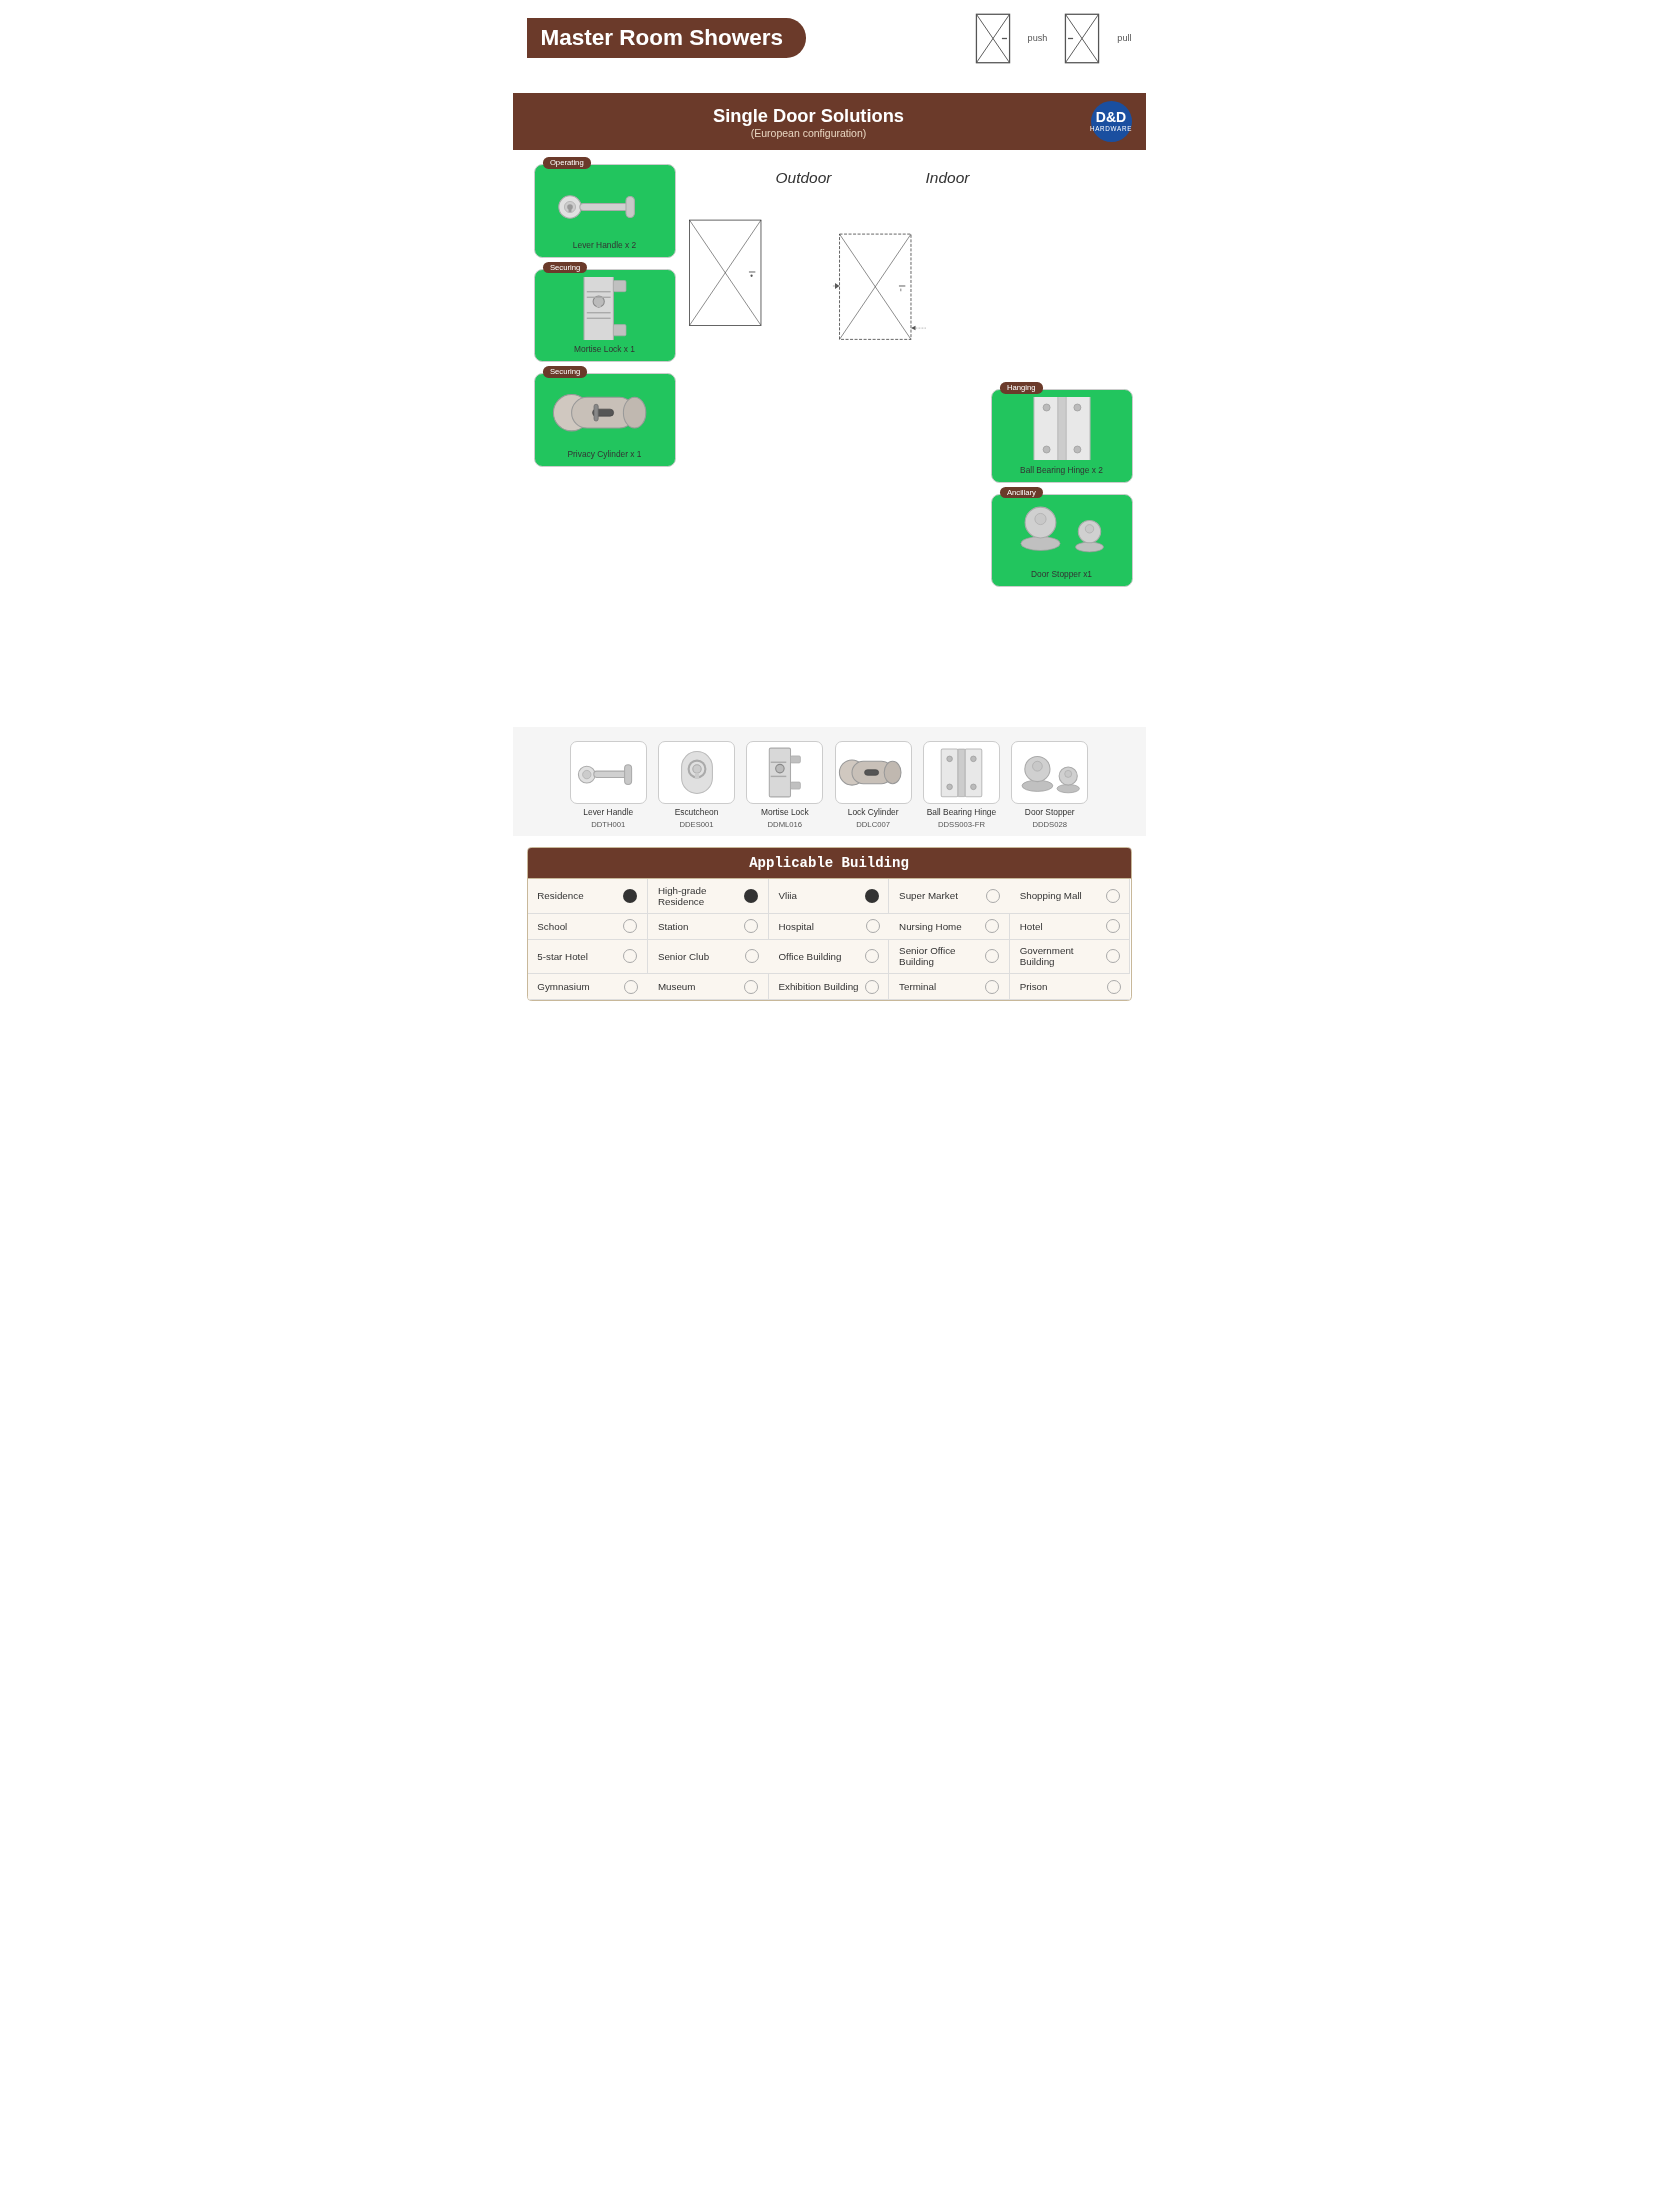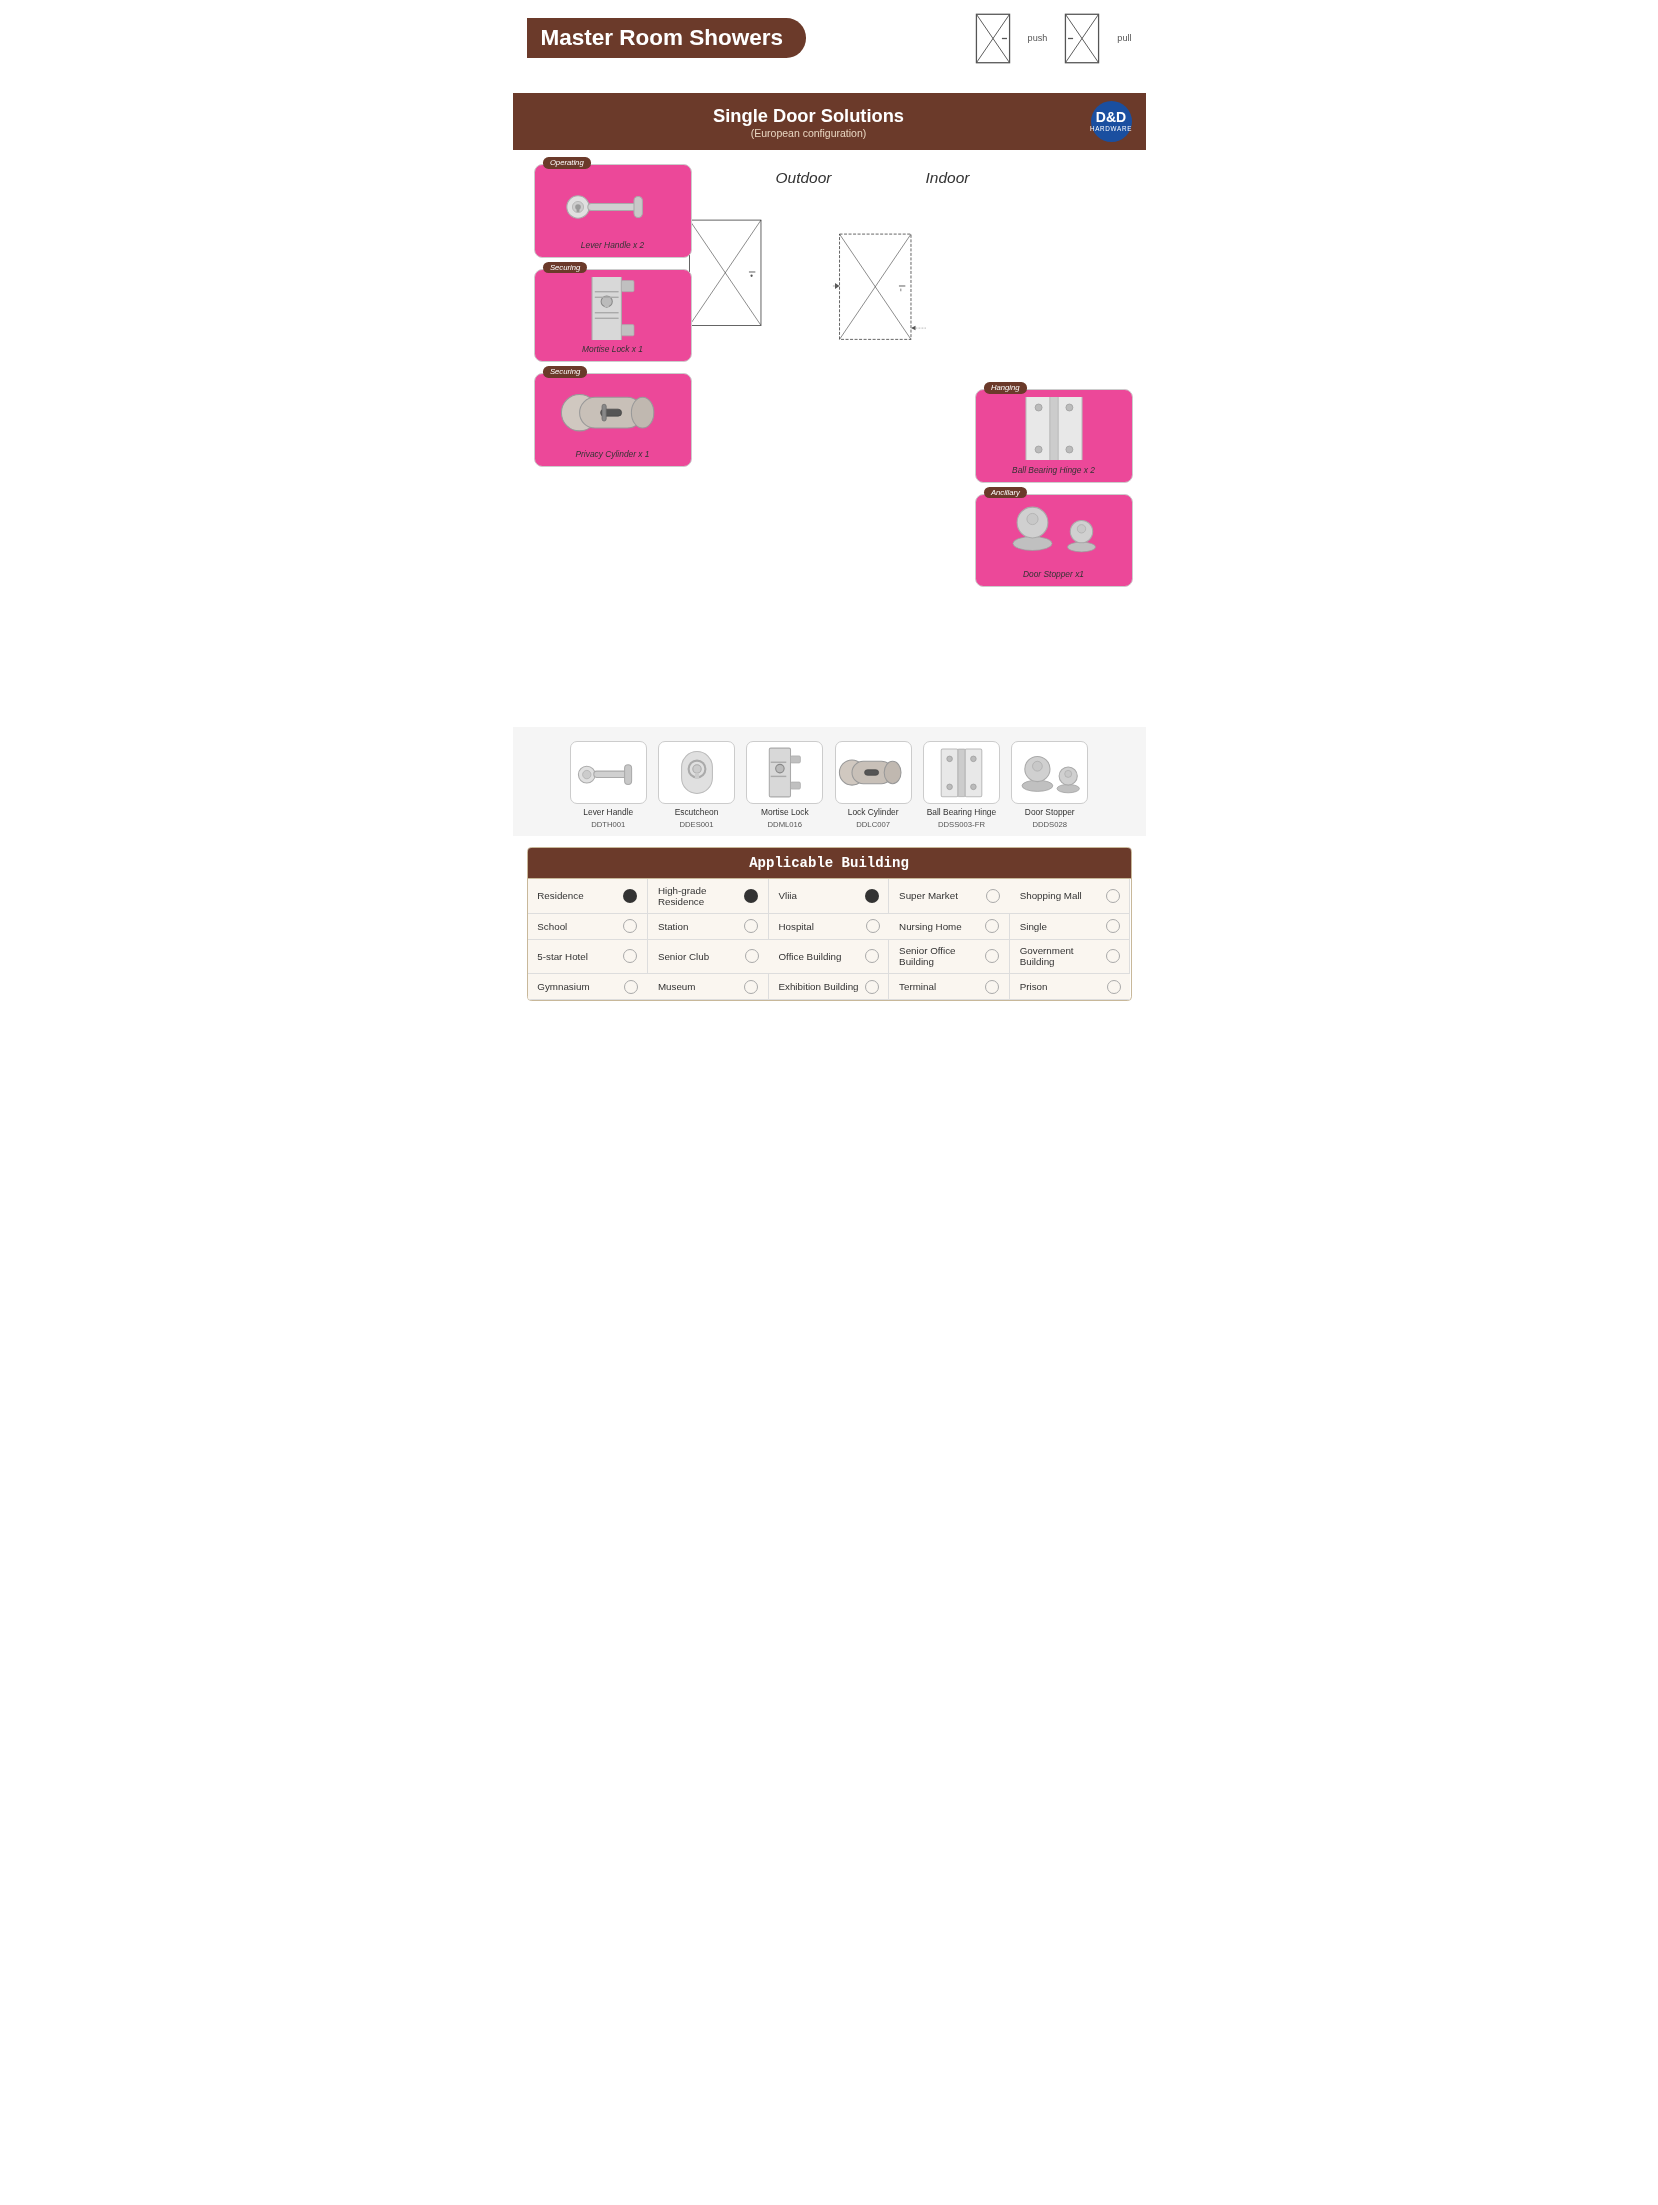--- a/index.html
+++ b/index.html
@@ -143,24 +143,23 @@
       top: 239px;
       display: flex;
       flex-direction: column;
       gap: 11.3px;
     }
 
     .component-card {
       border: 1.1px solid #ccc;
       border-radius: 8.4px;
       padding: 7px;
-      background: #ec4899;
-      width: 158px;
+      background: #22c55e;
+      width: 142px;
       position: relative;
-      font-style: italic;
     }
     .component-tag {
       position: absolute;
       top: -8.4px;
       left: 8.4px;
       background: #6b3a2a;
       color: #fff;
       font-size: 7.7px;
       padding: 1.4px 7px;
       border-radius: 5.6px;
@@ -554,21 +553,21 @@
       </div>
       <div class="ab-cell">
         <span>Hospital</span>
         <div class="ab-indicator empty"></div>
       </div>
       <div class="ab-cell">
         <span>Nursing Home</span>
         <div class="ab-indicator empty"></div>
       </div>
       <div class="ab-cell">
-        <span>Single</span>
+        <span>Hotel</span>
         <div class="ab-indicator empty"></div>
       </div>
       <div class="ab-cell">
         <span>5-star Hotel</span>
         <div class="ab-indicator empty"></div>
       </div>
       <div class="ab-cell">
         <span>Senior Club</span>
         <div class="ab-indicator empty"></div>
       </div>

